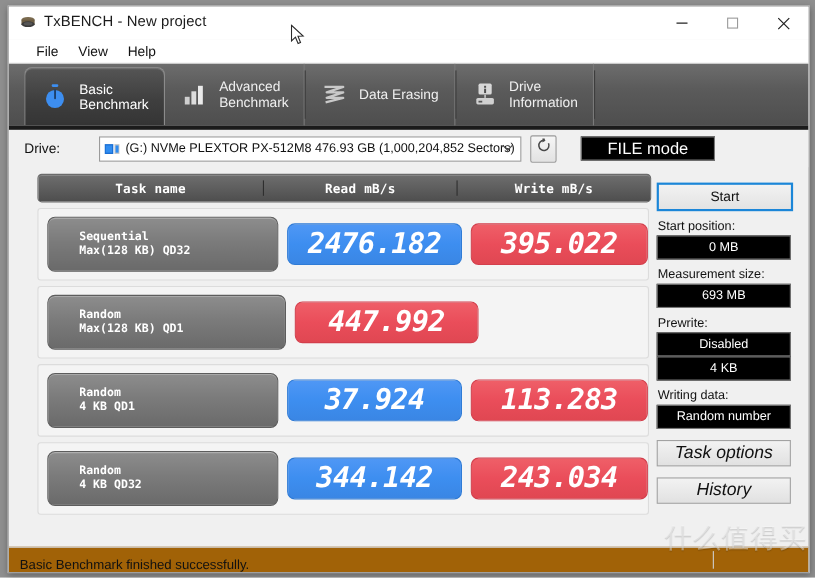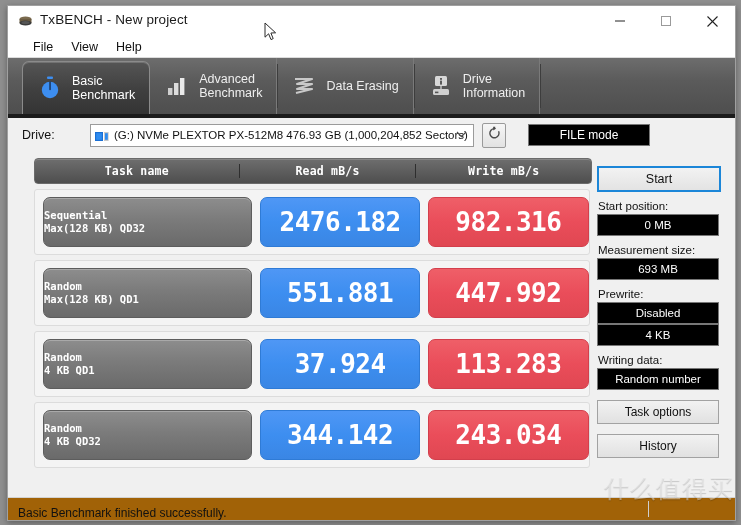--- a/index.html
+++ b/index.html
@@ -58,21 +58,21 @@
   .combo-ic{width:14px;height:12px;margin-right:5px;flex:0 0 14px;}
   .combo-txt{font-size:11.5px;color:#111;white-space:nowrap;overflow:hidden;}
   .combo-arrow{position:absolute;right:6px;top:5px;color:#4a4a4a;font-size:9px;}
   .refreshbtn{
     width:22px;height:23px;margin-left:8px;border:1px solid #9a9a9a;border-radius:2px;
     background:linear-gradient(180deg,#f6f6f6,#e2e2e2);
     display:flex;align-items:center;justify-content:center;
   }
   .filemode{
     margin-left:22px;width:120px;height:20px;background:#000;border:1px solid #777;
-    color:#fff;font-size:12px;display:flex;align-items:center;justify-content:center;
+    color:#fff;font-size:15px;display:flex;align-items:center;justify-content:center;
   }
   
   .body{display:flex;padding:0 0 0 0;height:327px;}
   .left{width:585px;padding:6px 0 0 26px;box-sizing:border-box;}
   .right{width:142px;padding:4px 0 0 4px;box-sizing:border-box;}
   
   .thead{
     height:24px;border-radius:4px;display:flex;align-items:center;
     background:linear-gradient(180deg,#6e6e6e,#4e4e4e);
     border:1px solid #6b6b6b;box-shadow:inset 0 1px 0 rgba(255,255,255,.18);
@@ -88,50 +88,51 @@
   
   .rowbox{
     width:556px;height:66px;margin-top:5px;box-sizing:border-box;
     background:#f4f4f4;border:1px solid #dcdcdc;border-radius:3px;
     display:flex;align-items:center;padding-left:8px;
   }
   .cell-task{
     width:217px;height:50px;border-radius:7px;box-sizing:border-box;
     background:linear-gradient(180deg,#8d8d8d 0%,#7b7b7b 45%,#6a6a6a 100%);
     border:1px solid #5d5d5d;box-shadow:inset 0 1px 0 rgba(255,255,255,.25);
-    display:flex;flex-direction:column;justify-content:center;padding-left:0;
+    display:flex;flex-direction:column;justify-content:center;padding-left:28px;
   }
   .task-l1,.task-l2{
     color:#fff;font-family:"DejaVu Sans Mono", monospace;font-weight:bold;font-size:10.5px;line-height:13px;
   }
   .cell-val{
-    height:50px;border-radius:7px;box-sizing:border-box;margin-left:8px;
+    height:38px;border-radius:7px;box-sizing:border-box;margin-left:8px;
     display:flex;align-items:center;justify-content:center;
     font-family:"DejaVu Sans Mono", monospace;font-weight:bold;font-size:26px;color:#fff;
     letter-spacing:-.5px;
+    font-style:italic;
   }
   .cell-read{width:165px;background:linear-gradient(180deg,#4f97f5 0%,#3d8ef0 50%,#3a86e4 100%);border:1px solid #2f7bd6;}
   .cell-write{width:167px;background:linear-gradient(180deg,#ef5f68 0%,#ea4d5a 50%,#e04752 100%);border:1px solid #d33f4c;}
   
   .startbtn{
     width:120px;height:22px;margin:10px 0 0 0;
     background:linear-gradient(180deg,#f2f2f2,#e3e3e3);
     border:2px solid #1b86d8;color:#111;font-size:12.5px;
     display:flex;align-items:center;justify-content:center;
   }
   .fieldlabel{font-size:11.5px;color:#111;margin:8px 0 2px 1px;}
   .fieldval{
     width:120px;height:20px;background:#000;border:1px solid #777;color:#fff;
     font-size:11.5px;display:flex;align-items:center;justify-content:center;
   }
   .optbtn{
     width:120px;height:22px;margin-top:10px;
     background:linear-gradient(180deg,#f2f2f2,#e1e1e1);
-    border:1px solid #a2a2a2;color:#111;font-size:12px;
-    display:flex;align-items:center;justify-content:center;
+    border:1px solid #a2a2a2;color:#111;font-size:16px;
+    display:flex;align-items:center;justify-content:center;font-style:italic;
   }
   
   .statusbar{
     position:absolute;left:0;right:0;bottom:0;height:22px;
     background:#a16207;border-top:1px solid #d2d2d2;
     display:flex;align-items:flex-end;
   }
   .status-txt{font-size:12px;color:#111;padding-left:10px;}
   .status-sep{position:absolute;right:86px;top:3px;bottom:3px;width:1px;background:#cfcfcf;}
   
@@ -275,29 +276,28 @@
         <div class="th c2">Read mB/s</div>
         <div class="th c3">Write mB/s</div>
       </div>
 
       <div class="rowbox">
         <div class="cell-task">
           <span class="task-l1">Sequential</span>
           <span class="task-l2">Max(128 KB) QD32</span>
         </div>
         <div class="cell-val cell-read">2476.182</div>
-        <div class="cell-val cell-write">982.316</div>
+        <div class="cell-val cell-write">395.022</div>
       </div>
 
       <div class="rowbox">
         <div class="cell-task">
           <span class="task-l1">Random</span>
           <span class="task-l2">Max(128 KB) QD1</span>
         </div>
-        <div class="cell-val cell-read">551.881</div>
         <div class="cell-val cell-write">447.992</div>
       </div>
 
       <div class="rowbox">
         <div class="cell-task">
           <span class="task-l1">Random</span>
           <span class="task-l2">4 KB QD1</span>
         </div>
         <div class="cell-val cell-read">37.924</div>
         <div class="cell-val cell-write">113.283</div>

